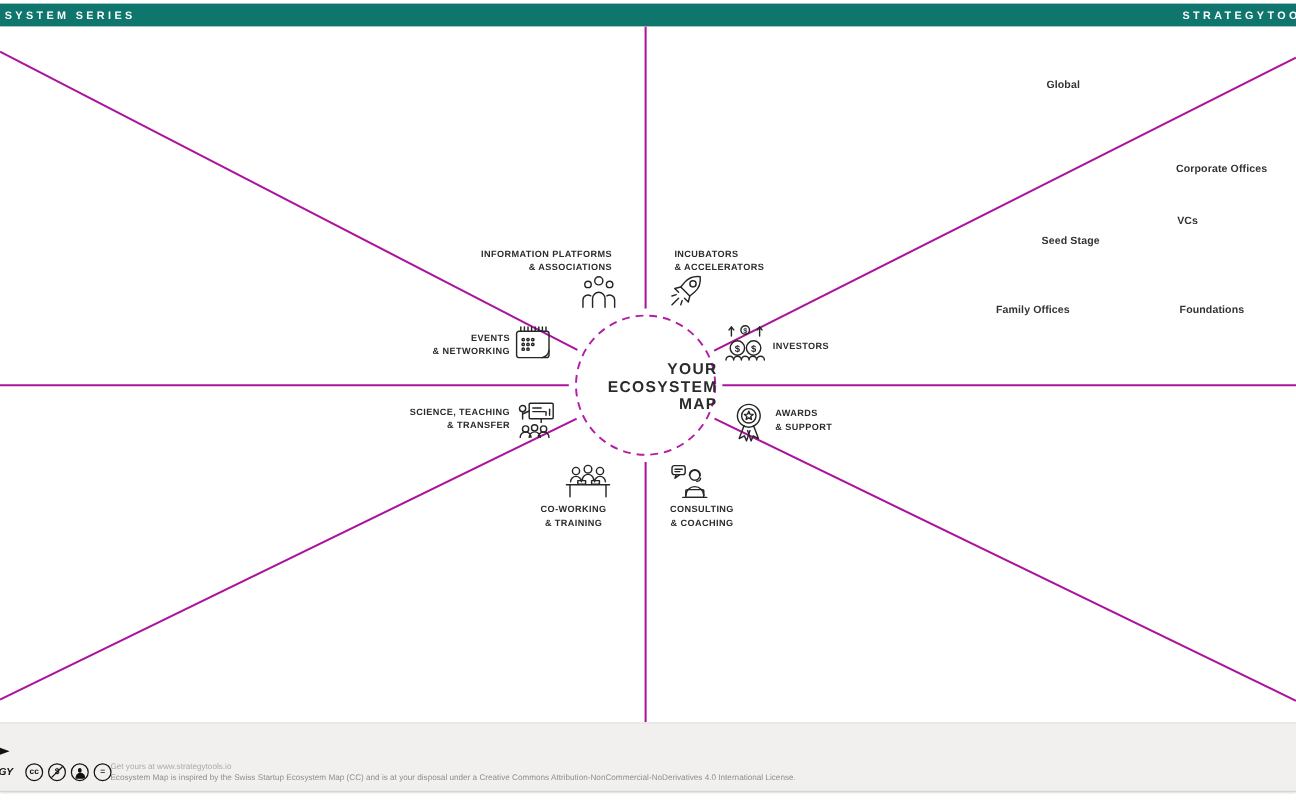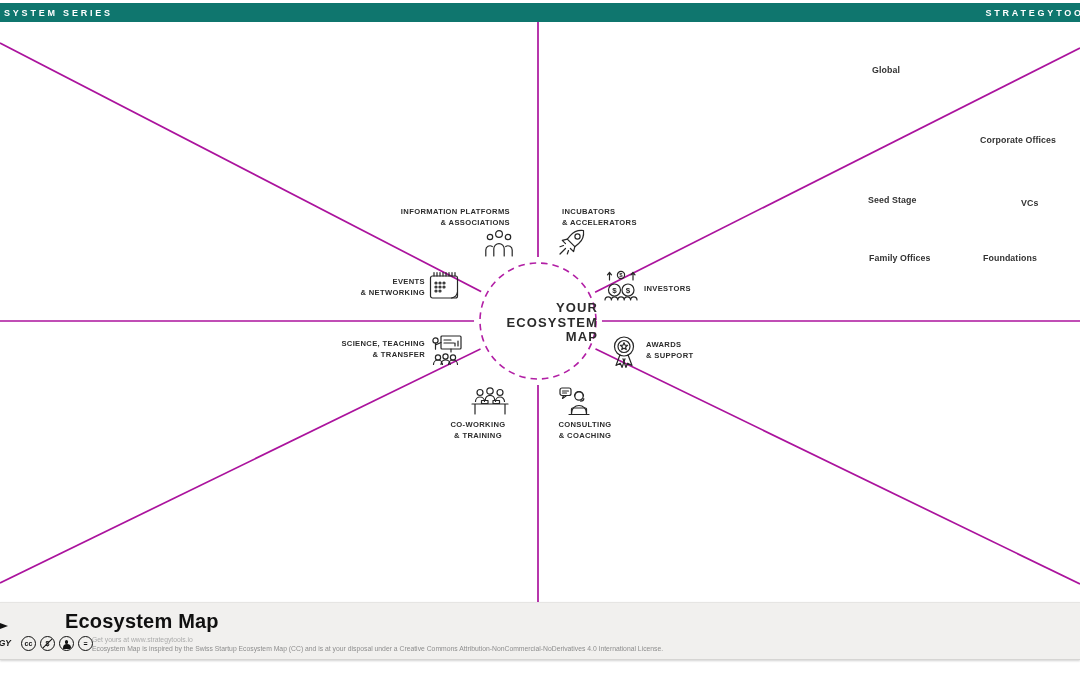--- a/index.html
+++ b/index.html
@@ -200,28 +200,27 @@
     <path d="M16.5 10a4.5 4.5 0 0 1 9 0M25.8 12.5c0 1.6-1.6 2.6-3.2 2.6"></path>
     <path d="M13.5 27a7.5 7.5 0 0 1 15 0"></path>
     <rect x="13.5" y="22" width="15" height="6.5" rx="1"></rect>
     <path d="M11 28.5h20"></path>
   </svg>
 </div>
 
 <div class="rlabel" style="left:872px;top:65px;">Global</div>
 <div class="rlabel" style="left:980px;top:135px;">Corporate Offices</div>
 <div class="rlabel" style="left:868px;top:195px;">Seed Stage</div>
-<div class="rlabel" style="left:981px;top:198px;margin-left:40px;">VCs</div>
-<div class="rlabel" style="left:869px;top:253px;">Family Offices</div>
+<div class="rlabel" style="left:981px;top:179px;">VCs</div>
+<div class="rlabel" style="left:830px;top:253px;">Family Offices</div>
 <div class="rlabel" style="left:983px;top:253px;">Foundations</div>
 
 <div class="footer">
   <div class="logo-arrow"></div>
   <div class="logo-frag">EGY</div>
-  <div class="footer-title">Ecosystem Map</div>
   <div class="cc-row">
     <div class="cc-badge">cc</div>
     <div class="cc-badge">$<span class="slash"></span></div>
     <div class="cc-badge">
         <span class="person-glyph"></span>
       </div>
     <div class="cc-badge">=</div>
   </div>
   <div class="fineprint1">Get yours at www.strategytools.io</div>
   <div class="fineprint2">Ecosystem Map is inspired by the Swiss Startup Ecosystem Map (CC) and is at your disposal under a Creative Commons Attribution-NonCommercial-NoDerivatives 4.0 International License.</div>

